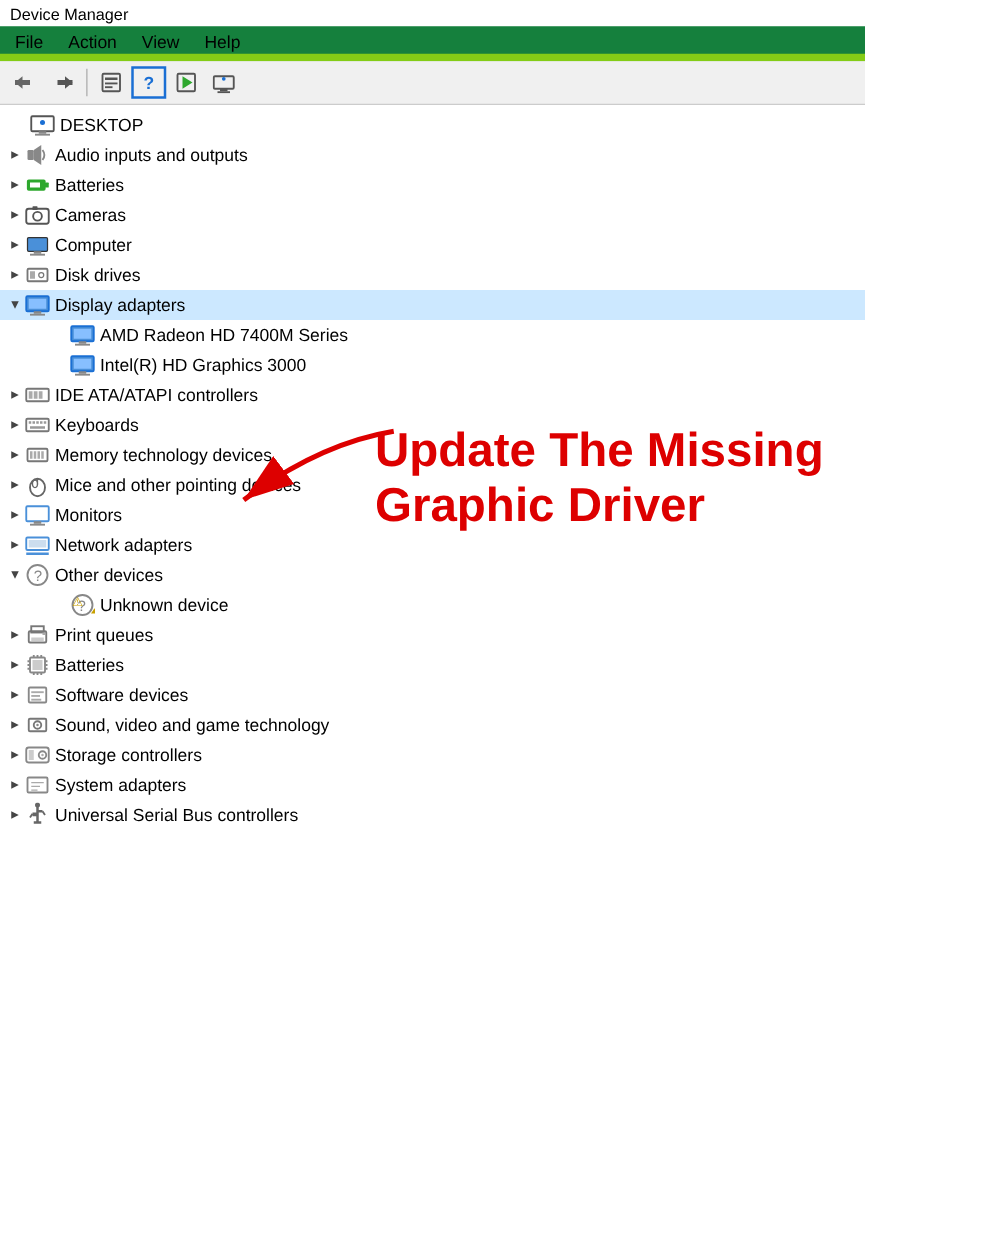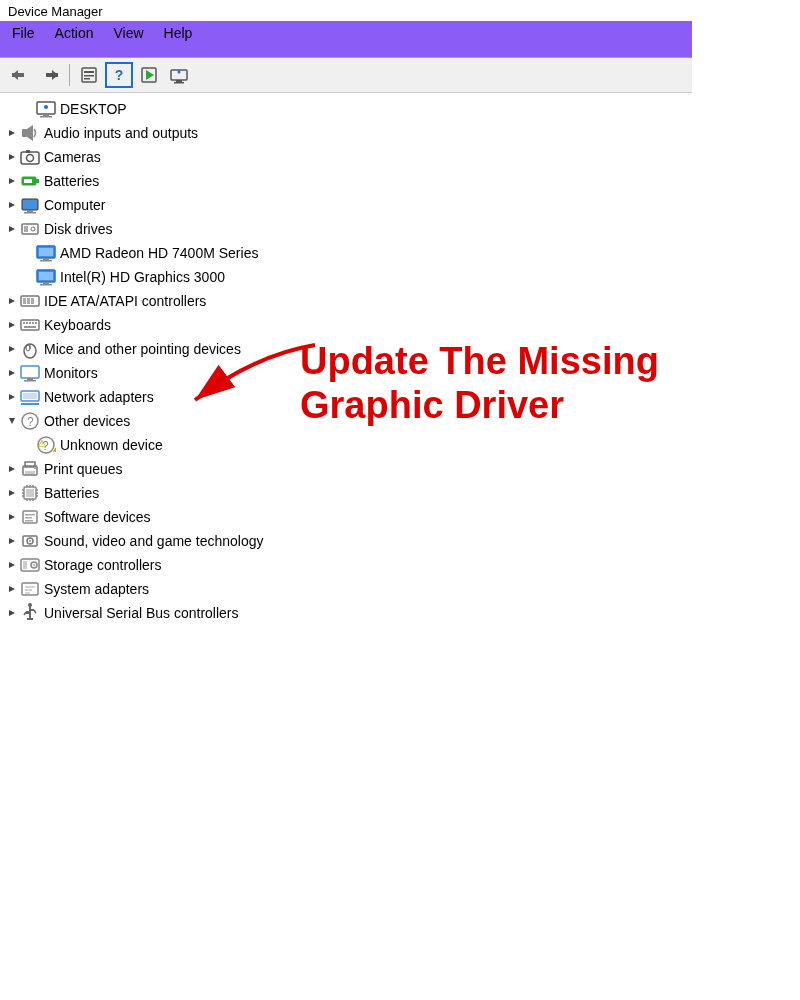--- a/index.html
+++ b/index.html
@@ -19,23 +19,23 @@
       font-size: 13px;
       font-weight: normal;
       color: #000;
       border-bottom: none;
     }
 
     
     .menu-bar {
       display: flex;
       gap: 4px;
-      padding: 2px 4px 14px 4px;
-      background: #8b5cf6;
-      border-bottom: 1px solid #84cc16;
+      padding: 2px 4px 0 4px;
+      background: #15803d;
+      border-bottom: 6px solid #84cc16;
     }
     .menu-item {
       padding: 2px 8px;
       cursor: pointer;
       font-size: 14px;
       color: #000;
     }
 
     
     .toolbar {
@@ -77,23 +77,23 @@
       align-items: center;
       padding: 1px 0;
       cursor: pointer;
       user-select: none;
       white-space: nowrap;
     }
     .tree-item.selected {
       background: #cce8ff;
     }
 
-    .indent-0 { padding-left: 20px; }
+    .indent-0 { padding-left: 8px; }
     .indent-1 { padding-left: 4px; }
-    .indent-2 { padding-left: 20px; }
+    .indent-2 { padding-left: 40px; }
 
     .chevron {
       width: 16px;
       height: 16px;
       display: inline-flex;
       align-items: center;
       justify-content: center;
       font-size: 10px;
       color: #666;
       flex-shrink: 0;
@@ -222,50 +222,50 @@
         <span class="item-label">Audio inputs and outputs</span>
       </div>
       <div class="tree-item indent-1">
         <span class="chevron">
           <svg width="10" height="10" viewBox="0 0 10 10">
             <polygon points="2,2 8,5 2,8" fill="#444"></polygon>
           </svg>
         </span>
         <span class="item-icon">
           <svg width="20" height="20" viewBox="0 0 20 20">
+            <rect x="2" y="6" width="14" height="8" rx="1" fill="#2ea82e" stroke="#2ea82e" stroke-width="1"></rect>
+            <rect x="16" y="8" width="3" height="4" rx="0.5" fill="#2ea82e"></rect>
+            <rect x="4" y="8" width="8" height="4" fill="#fff"></rect>
+          </svg>
+        </span>
+        <span class="item-label">Batteries</span>
+      </div>
+      <div class="tree-item indent-1">
+        <span class="chevron">
+          <svg width="10" height="10" viewBox="0 0 10 10">
+            <polygon points="2,2 8,5 2,8" fill="#444"></polygon>
+          </svg>
+        </span>
+        <span class="item-icon">
+          <svg width="20" height="20" viewBox="0 0 20 20">
             <rect x="1" y="5" width="18" height="12" rx="2" fill="none" stroke="#555" stroke-width="1.5"></rect>
             <circle cx="10" cy="11" r="3.5" fill="none" stroke="#555" stroke-width="1.5"></circle>
             <rect x="6" y="3" width="4" height="3" rx="0.5" fill="#555"></rect>
           </svg>
         </span>
         <span class="item-label">Cameras</span>
       </div>
       <div class="tree-item indent-1">
         <span class="chevron">
           <svg width="10" height="10" viewBox="0 0 10 10">
             <polygon points="2,2 8,5 2,8" fill="#444"></polygon>
           </svg>
         </span>
         <span class="item-icon">
           <svg width="20" height="20" viewBox="0 0 20 20">
-            <rect x="2" y="6" width="14" height="8" rx="1" fill="#2ea82e" stroke="#2ea82e" stroke-width="1"></rect>
-            <rect x="16" y="8" width="3" height="4" rx="0.5" fill="#2ea82e"></rect>
-            <rect x="4" y="8" width="8" height="4" fill="#fff"></rect>
-          </svg>
-        </span>
-        <span class="item-label">Batteries</span>
-      </div>
-      <div class="tree-item indent-1">
-        <span class="chevron">
-          <svg width="10" height="10" viewBox="0 0 10 10">
-            <polygon points="2,2 8,5 2,8" fill="#444"></polygon>
-          </svg>
-        </span>
-        <span class="item-icon">
-          <svg width="20" height="20" viewBox="0 0 20 20">
             <rect x="2" y="4" width="16" height="11" rx="1" fill="#4a90d9" stroke="#333" stroke-width="1"></rect>
             <rect x="7" y="15" width="6" height="2" fill="#888"></rect>
             <rect x="4" y="17" width="12" height="1.5" fill="#888"></rect>
           </svg>
         </span>
         <span class="item-label">Computer</span>
       </div>
       <div class="tree-item indent-1">
         <span class="chevron">
           <svg width="10" height="10" viewBox="0 0 10 10">
@@ -273,20 +273,36 @@
           </svg>
         </span>
         <span class="item-icon">
           <svg width="20" height="20" viewBox="0 0 20 20">
             <rect x="2" y="5" width="16" height="10" rx="1" fill="none" stroke="#777" stroke-width="1.5"></rect>
             <rect x="4" y="7" width="4" height="6" fill="#aaa"></rect>
             <circle cx="13" cy="10" r="2" fill="none" stroke="#777" stroke-width="1"></circle>
           </svg>
         </span>
         <span class="item-label">Disk drives</span>
+      </div>
+      <div class="tree-item indent-1 selected">
+        <span class="chevron">
+          <svg width="10" height="10" viewBox="0 0 10 10">
+            <polygon points="2,2 8,2 5,8" fill="#444"></polygon>
+          </svg>
+        </span>
+        <span class="item-icon">
+          <svg width="20" height="20" viewBox="0 0 20 20">
+            <rect x="1" y="3" width="18" height="12" rx="1" fill="#4a90d9" stroke="#1a6fd4" stroke-width="1.5"></rect>
+            <rect x="7" y="15" width="6" height="2" fill="#888"></rect>
+            <rect x="4" y="17" width="12" height="1.5" fill="#888"></rect>
+            <rect x="3" y="5" width="14" height="8" fill="#87bfff"></rect>
+          </svg>
+        </span>
+        <span class="item-label" style="font-weight: normal;">Display adapters</span>
       </div>
       <div class="tree-item indent-2">
         <span class="chevron"></span>
         <span class="item-icon">
           <svg width="20" height="20" viewBox="0 0 20 20">
             <rect x="1" y="3" width="18" height="12" rx="1" fill="#4a90d9" stroke="#1a6fd4" stroke-width="1.5"></rect>
             <rect x="3" y="5" width="14" height="8" fill="#87bfff"></rect>
             <rect x="7" y="15" width="6" height="2" fill="#888"></rect>
             <rect x="4" y="17" width="12" height="1.5" fill="#888"></rect>
           </svg>
@@ -332,20 +348,37 @@
             <rect x="1" y="5" width="18" height="10" rx="1" fill="none" stroke="#777" stroke-width="1.5"></rect>
             <rect x="3" y="7" width="2" height="2" fill="#999"></rect>
             <rect x="6" y="7" width="2" height="2" fill="#999"></rect>
             <rect x="9" y="7" width="2" height="2" fill="#999"></rect>
             <rect x="12" y="7" width="2" height="2" fill="#999"></rect>
             <rect x="15" y="7" width="2" height="2" fill="#999"></rect>
             <rect x="4" y="11" width="12" height="2" fill="#999"></rect>
           </svg>
         </span>
         <span class="item-label">Keyboards</span>
+      </div>
+      <div class="tree-item indent-1">
+        <span class="chevron">
+          <svg width="10" height="10" viewBox="0 0 10 10">
+            <polygon points="2,2 8,5 2,8" fill="#444"></polygon>
+          </svg>
+        </span>
+        <span class="item-icon">
+          <svg width="20" height="20" viewBox="0 0 20 20">
+            <rect x="2" y="5" width="16" height="10" rx="1" fill="none" stroke="#777" stroke-width="1.5"></rect>
+            <rect x="4" y="7" width="2" height="6" fill="#aaa"></rect>
+            <rect x="7" y="7" width="2" height="6" fill="#aaa"></rect>
+            <rect x="10" y="7" width="2" height="6" fill="#aaa"></rect>
+            <rect x="13" y="7" width="2" height="6" fill="#aaa"></rect>
+          </svg>
+        </span>
+        <span class="item-label">Memory technology devices</span>
       </div>
       <div class="tree-item indent-1">
         <span class="chevron">
           <svg width="10" height="10" viewBox="0 0 10 10">
             <polygon points="2,2 8,5 2,8" fill="#444"></polygon>
           </svg>
         </span>
         <span class="item-icon">
           <svg width="20" height="20" viewBox="0 0 20 20">
             <ellipse cx="10" cy="12" rx="6" ry="7" fill="none" stroke="#666" stroke-width="1.5"></ellipse>

